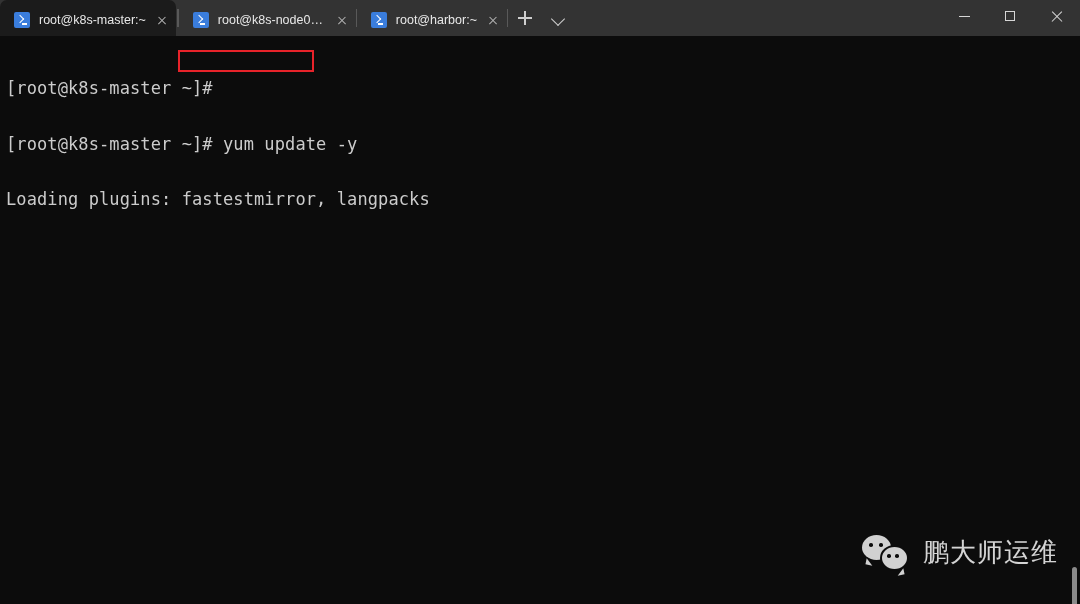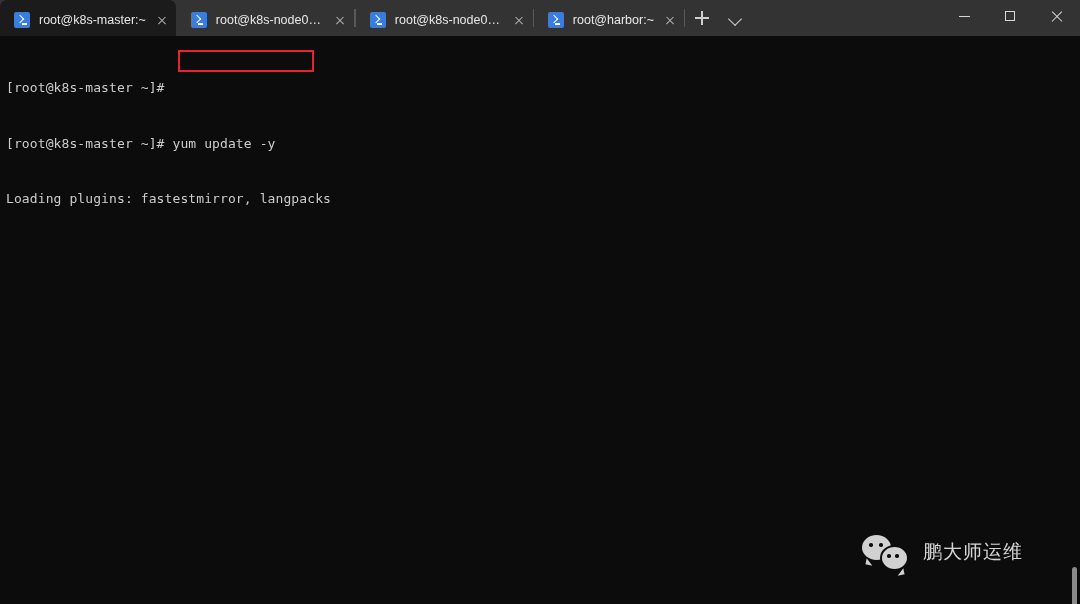--- a/index.html
+++ b/index.html
@@ -178,21 +178,21 @@
   .wbtn.close::after  { transform: rotate(-45deg); }
 
   
   .terminal {
     position: absolute;
     top: 36px; left: 0;
     width: 1080px;
     height: 568px;
     background: #0c0c0c;
     font-family: "DejaVu Sans Mono", "Liberation Mono", monospace;
-    font-size: 13px;
+    font-size: 17px;
     line-height: 18.5px;
     color: #cccccc;
     padding: 6px 0 0 6px;
     box-sizing: border-box;
     overflow: hidden;
     white-space: pre;
   }
   .line { height: 18.5px; letter-spacing: 0.1px; }
   .cmdline { position: relative; }
   .cmd-hl {
@@ -244,21 +244,21 @@
     position: absolute;
     right: 3px; bottom: -6px;
     width: 0; height: 0;
     border-right: 7px solid #e2e2e2;
     border-top: 6px solid transparent;
     transform: rotate(-12deg);
   }
   .eye { position: absolute; width: 3.6px; height: 3.6px; border-radius: 50%; background: #0c0c0c; }
   .wm-text {
     font-family: "DejaVu Sans", "Liberation Sans", sans-serif;
-    font-size: 19px;
+    font-size: 26px;
     color: #e6e6e6;
     letter-spacing: 1px;
     white-space: nowrap;
   }
 
   
   .scrollbar-track {
     position: absolute;
     right: 0; top: 36px;
     width: 12px;
@@ -284,25 +284,20 @@
     <div class="tabstrip">
 
       <div class="tab active">
         <span class="ps-icon"></span>
         <span class="tab-title">root@k8s-master:~</span>
         <span class="tab-close"></span>
       </div>
 
       <div class="tab-sep hidden"></div>
 
-      <div class="tab">
-        <span class="ps-icon"></span>
-        <span class="tab-title">root@k8s-node01:~</span>
-        <span class="tab-close"></span>
-      </div>
 
       <div class="tab-sep"></div>
 
 
       <div class="tab-sep"></div>
 
       <div class="tab">
         <span class="ps-icon"></span>
         <span class="tab-title">root@k8s-node03:~</span>
         <span class="tab-close"></span>

